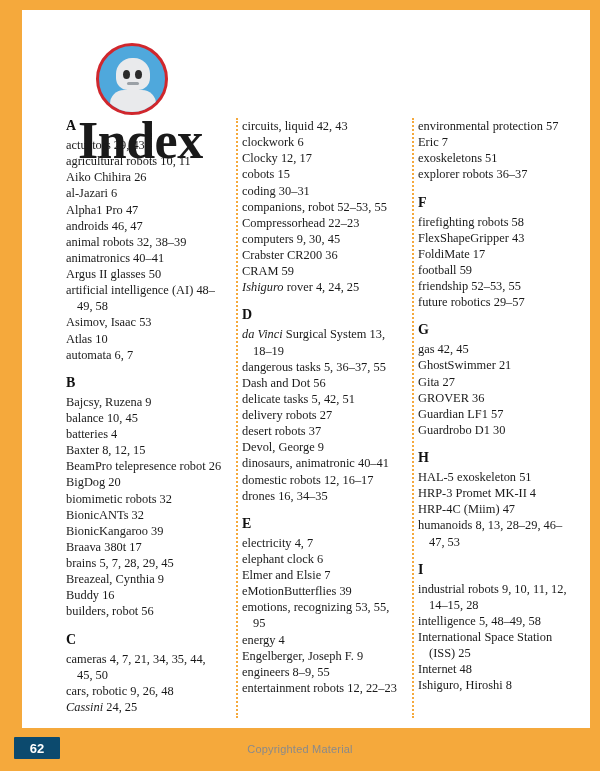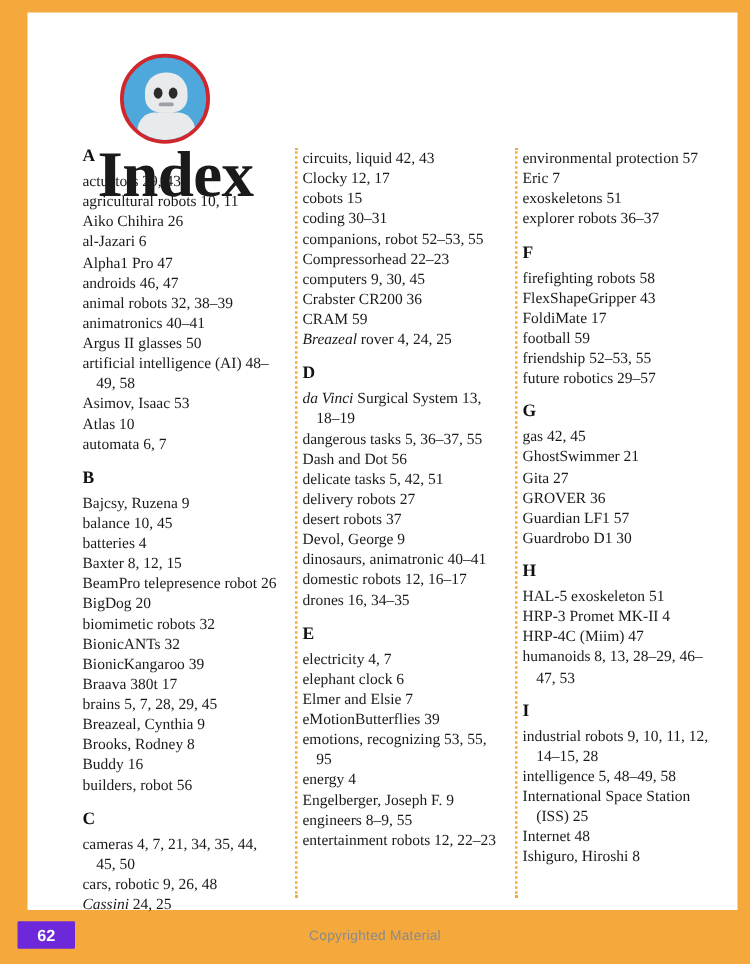--- a/index.html
+++ b/index.html
@@ -37,21 +37,21 @@
     text-align: center;
     font-family: "Liberation Sans", sans-serif;
     font-size: 11px;
     color: #8a8a8a;
     letter-spacing: 0.2px;
   }
   .page-number {
     position: absolute;
     left: 14px; bottom: 12px;
     width: 46px; height: 22px;
-    background: #6d28d9;
+    background: #0c4a6e;
     color: #ffffff;
     font-family: "Liberation Sans", sans-serif;
     font-size: 13px;
     font-weight: bold;
     display: flex;
     align-items: center;
     justify-content: center;
     border-radius: 1px;
   }
   
@@ -199,40 +199,40 @@
           <div class="entry">batteries  4</div>
           <div class="entry">Baxter  8, 12, 15</div>
           <div class="entry">BeamPro telepresence robot  26</div>
           <div class="entry">BigDog  20</div>
           <div class="entry">biomimetic robots  32</div>
           <div class="entry">BionicANTs  32</div>
           <div class="entry">BionicKangaroo  39</div>
           <div class="entry">Braava 380t  17</div>
           <div class="entry">brains  5, 7, 28, 29, 45</div>
           <div class="entry">Breazeal, Cynthia  9</div>
-          <div class="entry">Brooks, Rodney  8</div>
           <div class="entry">Buddy  16</div>
           <div class="entry">builders, robot  56</div>
           <div class="letter">C</div>
           <div class="entry">cameras  4, 7, 21, 34, 35, 44, 45, 50</div>
           <div class="entry">cars, robotic  9, 26, 48</div>
           <div class="entry"><i>Cassini</i>  24, 25</div>
         </div>
       <div class="coldiv"></div>
       <div class="col" id="col1">
           <div class="entry">circuits, liquid  42, 43</div>
+          <div class="entry">clockwork  6</div>
           <div class="entry">Clocky  12, 17</div>
           <div class="entry">cobots  15</div>
           <div class="entry">coding  30–31</div>
           <div class="entry">companions, robot  52–53, 55</div>
           <div class="entry">Compressorhead  22–23</div>
           <div class="entry">computers  9, 30, 45</div>
           <div class="entry">Crabster CR200  36</div>
           <div class="entry">CRAM  59</div>
-          <div class="entry"><i>Breazeal</i> rover  4, 24, 25</div>
+          <div class="entry"><i>Ishiguro</i> rover  4, 24, 25</div>
           <div class="letter">D</div>
           <div class="entry"><i>da Vinci</i> Surgical System  13, 18–19</div>
           <div class="entry">dangerous tasks  5, 36–37, 55</div>
           <div class="entry">Dash and Dot  56</div>
           <div class="entry">delicate tasks  5, 42, 51</div>
           <div class="entry">delivery robots  27</div>
           <div class="entry">desert robots  37</div>
           <div class="entry">Devol, George  9</div>
           <div class="entry">dinosaurs, animatronic  40–41</div>
           <div class="entry">domestic robots  12, 16–17</div>

